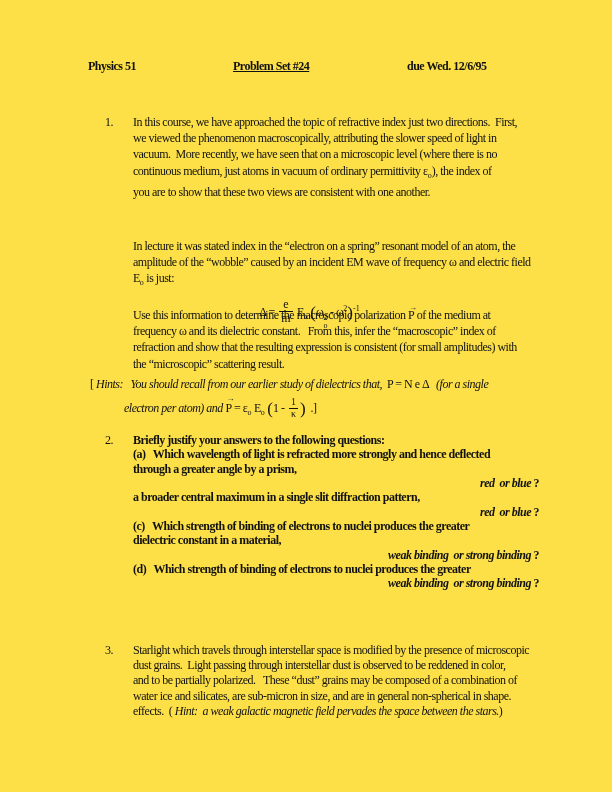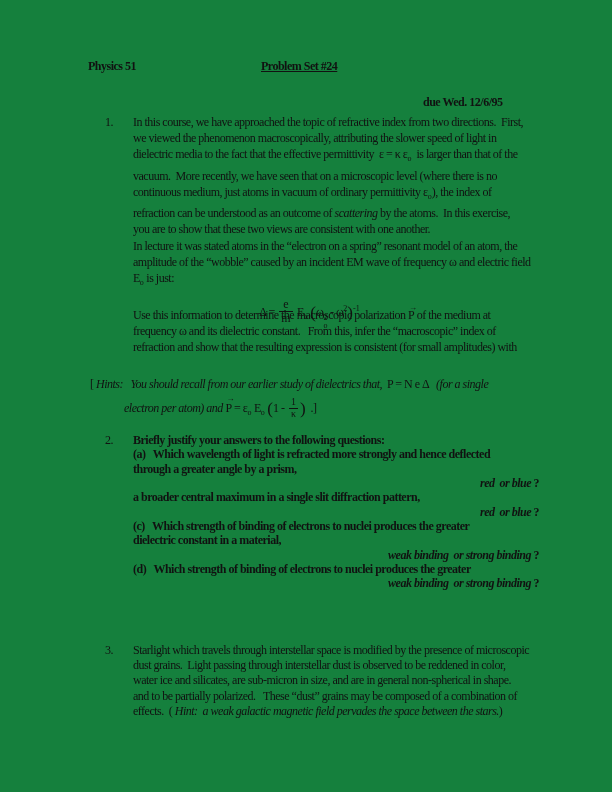--- a/index.html
+++ b/index.html
@@ -1,24 +1,24 @@
 <!DOCTYPE html>
 <html><head>
 <meta charset="utf-8">
 <style>
   html,body { margin:0; padding:0; background:#fff; }
   .page {
-    position:relative; width:612px; height:792px; background:#15803d;
+    position:relative; width:612px; height:792px; background:#fde047;
     font-family:"Liberation Serif","DejaVu Serif",serif;
     font-size:12px; color:#111; letter-spacing:-0.5px; overflow:hidden;
   }
   .abs { position:absolute; }
   .line { white-space:pre; }
   .bold { font-weight:bold; }
-  .underline { text-decoration:underline;margin-left:28px; }
+  .underline { text-decoration:underline; }
   .it { font-style:italic; }
   .block { line-height:16.2px; }
   .block-q2 { line-height:14.35px; width:434px;font-weight:bold; }
   .block-q3 { line-height:15.2px; }
   .center { text-align:right; padding-right:28px; }
   .sub { font-size:8px; vertical-align:-3px; letter-spacing:0; }
   .sup { font-size:8px; vertical-align:5px; letter-spacing:0; }
   .supsub { display:inline-flex; flex-direction:column; font-size:8px; line-height:1.05; vertical-align:-4px; letter-spacing:0; text-align:left; }
   .frac { display:inline-block; text-align:center; vertical-align:-6px; margin:0 2px; letter-spacing:0; }
   .frac .num, .frac .den { display:block; line-height:1.05; padding:0 2px; }
@@ -29,48 +29,47 @@
   .vec::after { content:"\2192"; position:absolute; left:1px; top:-7px; font-size:8px; letter-spacing:0; }
   .formula-row { white-space:pre; }
 </style>
 </head>
 <body>
 
 <div class="page">
 
   <span class="abs line bold" style="left:88px; top:58px; line-height:16px;">Physics 51</span>
   <span class="abs line bold underline" style="left:233px; top:58px; line-height:16px;">Problem Set #24</span>
-  <span class="abs line bold" style="left:423px; top:58px; line-height:16px;margin-top:36px;">due Wed. 12/6/95</span>
+  <span class="abs line bold" style="left:407px; top:58px; line-height:16px;">due Wed. 12/6/95</span>
 
   <div class="abs line block" style="left:105px; top:114px;">1.</div>
 
   <div class="abs block" style="left:133px; top:114px;">
-    <div class="line">In this course, we have approached the topic of refractive index from two directions.  First,</div>
+    <div class="line">In this course, we have approached the topic of refractive index just two directions.  First,</div>
     <div class="line">we viewed the phenomenon macroscopically, attributing the slower speed of light in</div>
-    <div class="line"><span>dielectric media to the fact that the effective permittivity  ε = κ ε</span><span class="sub">o</span><span>  is larger than that of the</span></div>
     <div class="line">vacuum.  More recently, we have seen that on a microscopic level (where there is no</div>
     <div class="line"><span>continuous medium, just atoms in vacuum of ordinary permittivity ε</span><span class="sub">o</span><span>), the index of</span></div>
-    <div class="line"><span>refraction can be understood as an outcome of </span><span class="it">scattering</span><span> by the atoms.  In this exercise,</span></div>
     <div class="line">you are to show that these two views are consistent with one another.</div>
   </div>
 
   <div class="abs block" style="left:133px; top:238px;">
-    <div class="line">In lecture it was stated atoms in the “electron on a spring” resonant model of an atom, the</div>
+    <div class="line">In lecture it was stated index in the “electron on a spring” resonant model of an atom, the</div>
     <div class="line">amplitude of the “wobble” caused by an incident EM wave of frequency ω and electric field</div>
     <div class="line"><span>E</span><span class="sub">o</span><span> is just:</span></div>
   </div>
 
   <div class="abs formula-row" style="left:250px; top:283px;">
     <span>Δ = </span><span class="frac"><span class="num">e</span><span class="den">m</span></span><span> E</span><span class="sub">o</span> <span class="paren">(</span><span>ω</span><span class="supsub"><span>2</span><span>o</span></span><span> - </span><span>ω</span><span class="sup">2</span><span class="paren">)</span><span class="sup">-1</span>
   </div>
 
   <div class="abs block" style="left:133px; top:307px;">
     <div class="line"><span>Use this information to determine the macroscopic polarization </span><span class="vec">P</span><span> of the medium at</span></div>
     <div class="line">frequency ω and its dielectric constant.   From this, infer the “macroscopic” index of</div>
     <div class="line">refraction and show that the resulting expression is consistent (for small amplitudes) with</div>
+    <div class="line">the “microscopic” scattering result.</div>
   </div>
 
   <div class="abs line" style="left:80px; top:360px; line-height:16px;">
     <span>[ </span><span class="it">Hints:   You should recall from our earlier study of dielectrics that,</span><span>  P = N e Δ   </span><span class="it">(for a single</span>
   </div>
   <div class="abs line" style="left:114px; top:382px;">
     <span class="it">electron per atom) and </span><span class="vec">P</span><span> = ε</span><span class="sub">o</span><span> E</span><span class="sub">o</span> <span class="paren">(</span><span>1 - </span><span class="frac small"><span class="num">1</span><span class="den">κ</span></span><span class="paren">)</span><span>  .]</span>
   </div>
 
   <div class="abs line" style="left:105px; top:433px; line-height:14.35px;">2.</div>
@@ -85,18 +84,18 @@
     <div class="line">dielectric constant in a material,</div>
     <div class="line center"><span class="it">weak binding  or strong binding</span><span> ?</span></div>
     <div class="line">(d)   Which strength of binding of electrons to nuclei produces the greater</div>
     <div class="line center"><span class="it">weak binding  or strong binding</span><span> ?</span></div>
   </div>
 
   <div class="abs line" style="left:105px; top:643px; line-height:15.2px;">3.</div>
   <div class="abs block-q3" style="left:133px; top:643px;">
     <div class="line">Starlight which travels through interstellar space is modified by the presence of microscopic</div>
     <div class="line">dust grains.  Light passing through interstellar dust is observed to be reddened in color,</div>
+    <div class="line">and to be partially polarized.   These “dust” grains may be composed of a combination of</div>
     <div class="line">water ice and silicates, are sub-micron in size, and are in general non-spherical in shape.</div>
-    <div class="line">and to be partially polarized.   These “dust” grains may be composed of a combination of</div>
     <div class="line"><span>effects.  ( </span><span class="it">Hint:  a weak galactic magnetic field pervades the space between the stars.</span><span>)</span></div>
   </div>
 
 </div>
 
 </body></html>

